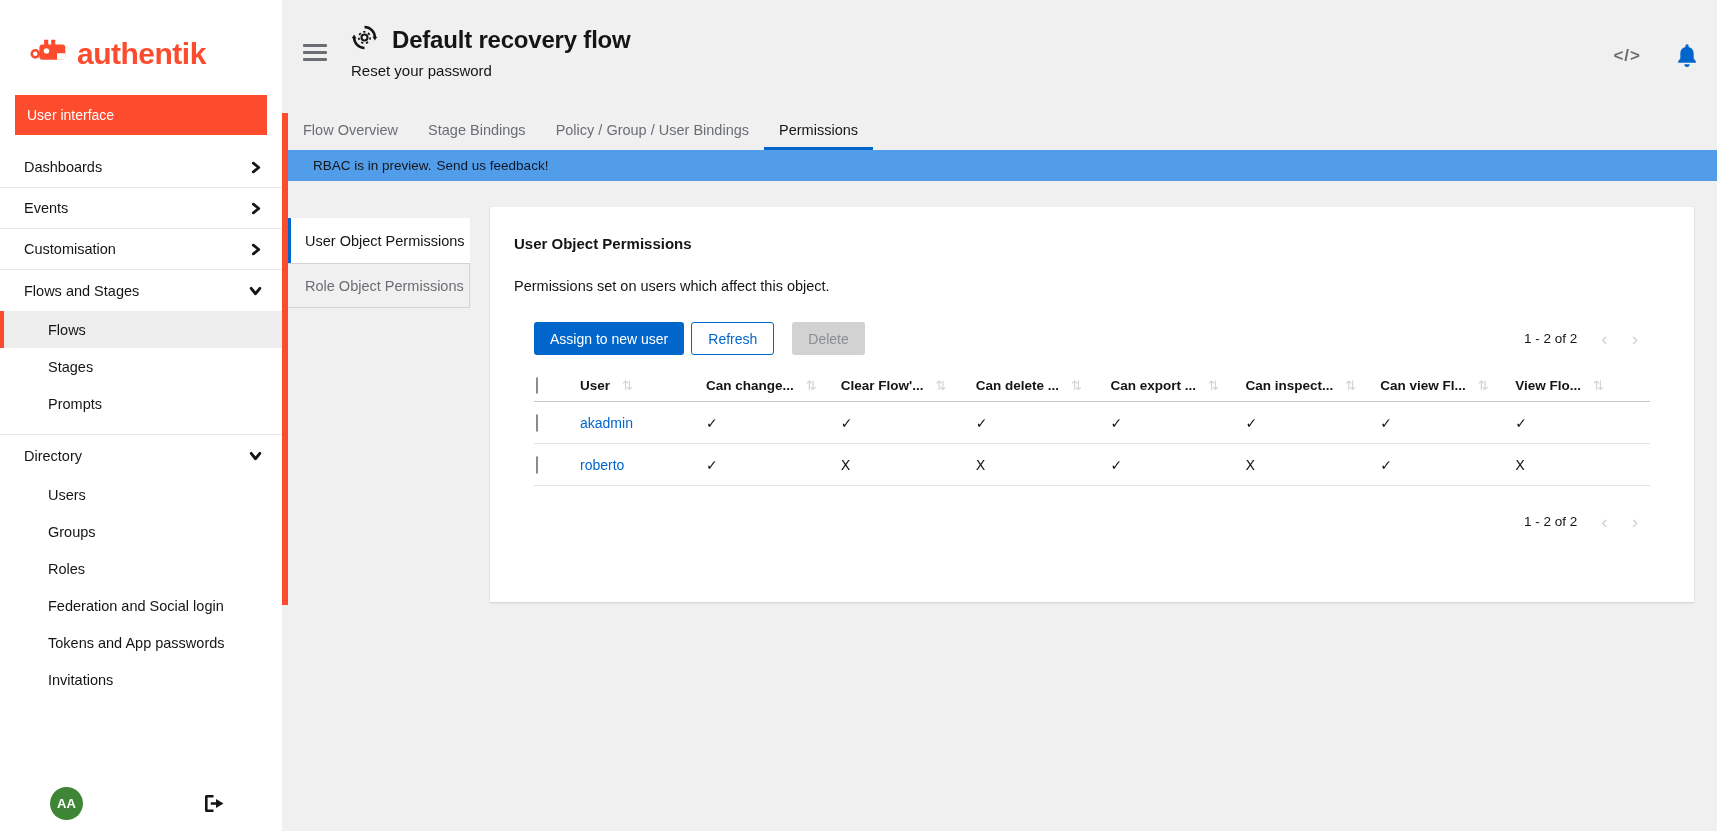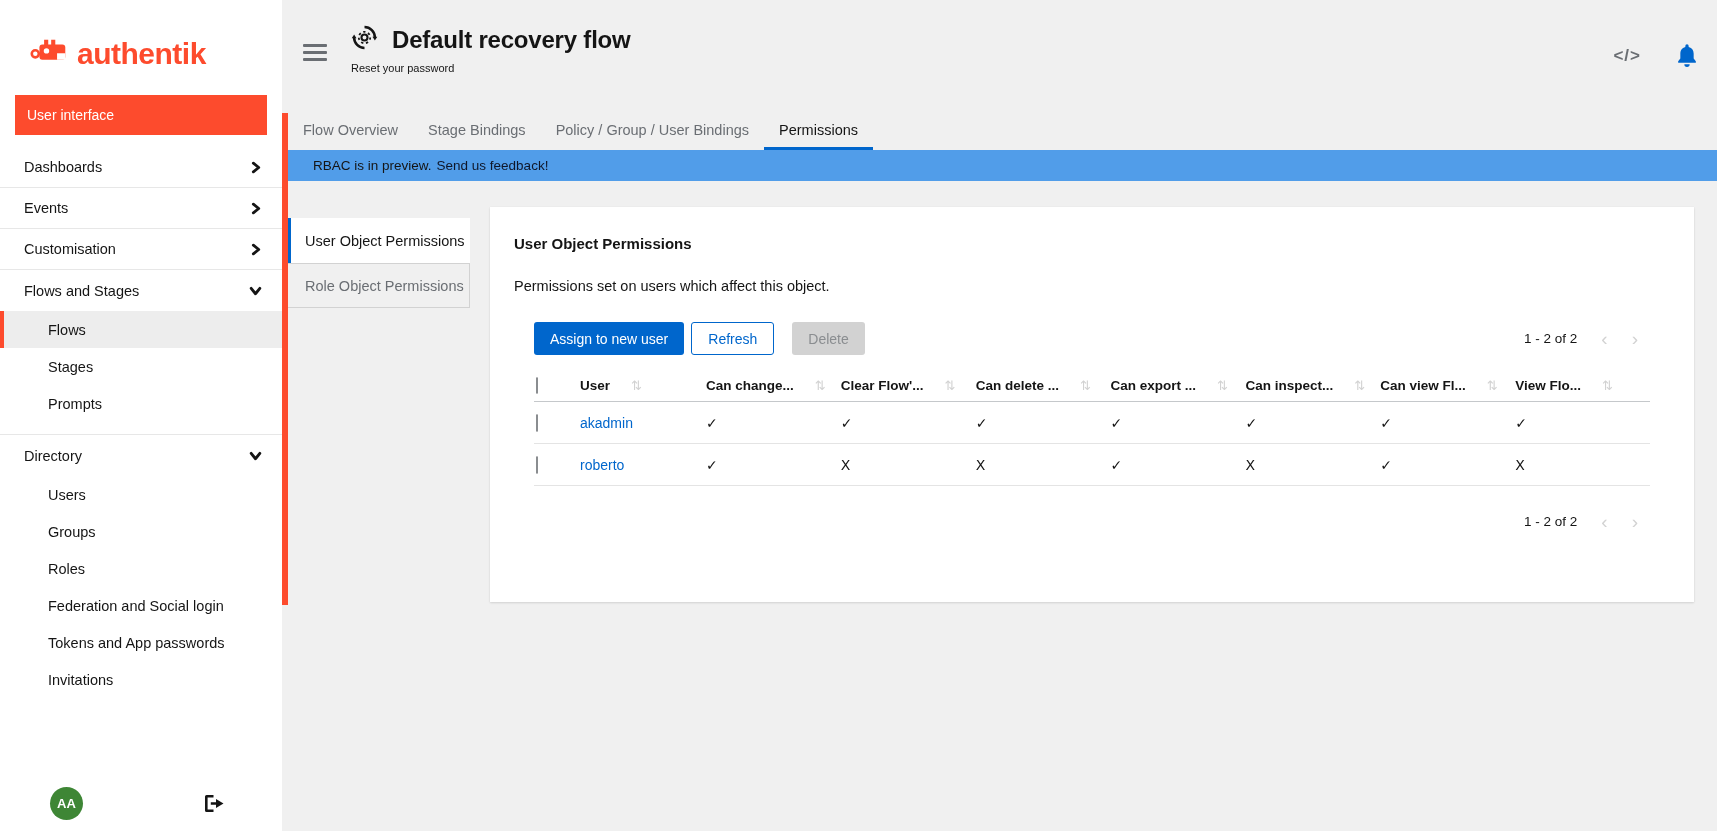--- a/index.html
+++ b/index.html
@@ -55,21 +55,21 @@
 
   
   .main { position: absolute; left: 288px; top: 0; width: 1429px; height: 831px; }
 
   .page-header { height: 113px; display: flex; align-items: flex-start; padding-left: 15px; }
   .hamburger { margin-top: 44px; width: 24px; cursor: pointer; }
   .hamburger .bar { height: 3px; background: #6a6e73; margin-bottom: 4px; border-radius: 1px; }
   .title-block { margin: 24px 0 0 24px; }
   .title-line { display: flex; align-items: center; gap: 14px; }
   .page-title { font-size: 24px; font-weight: 600; letter-spacing: -0.2px; }
-  .page-subtitle { margin-top: 7px; font-size: 11px; color: #151515; }
+  .page-subtitle { margin-top: 7px; font-size: 15px; color: #151515; }
   .header-icons { margin-left: auto; margin-top: 44px; padding-right: 20px; display: flex; align-items: center; gap: 36px; }
   .code-icon { font-size: 17px; font-weight: bold; color: #6a6e73; letter-spacing: 1px; cursor: pointer; }
   .bell { cursor: pointer; display: flex; }
 
   
   .tabs { height: 37px; display: flex; padding-left: 0; }
   .tab {
     padding: 0 15px; display: flex; align-items: center; font-size: 14.5px;
     color: #6a6e73; border-bottom: 3px solid transparent; cursor: pointer;
   }
@@ -112,21 +112,21 @@
   .pg-btn {
     background: none; border: none; color: #d2d2d2; font-size: 19px; line-height: 1;
     padding: 0 12px; cursor: default; font-family: inherit;
   }
   .pg-btn.first { margin-left: 12px; }
 
   .perm-table { margin-top: 14px; }
   .tr { display: grid; grid-template-columns: 46px 126px repeat(7, 1fr); align-items: center; }
   .thead { height: 33px; border-bottom: 1px solid #c5c8cb; font-size: 13.5px; font-weight: bold; }
   .trow { height: 42px; border-bottom: 1px solid #e4e4e4; font-size: 14px; }
-  .th-label { display: inline-flex; align-items: center; gap: 21px; }
+  .th-label { display: inline-flex; align-items: center; gap: 12px; }
   .sort-icon {
     font-family: "DejaVu Sans", sans-serif; color: #d2d2d2; font-size: 13px;
     font-weight: normal; cursor: pointer;
   }
   .checkbox {
     width: 14px; height: 14px; border: 1px solid #8a8d90; border-radius: 2px;
     background: #fff; cursor: pointer; margin-left: 2px;
   }
   .user-link { color: #0066cc; text-decoration: none; cursor: pointer; }
   .perm-val { font-family: "DejaVu Sans", sans-serif; }

